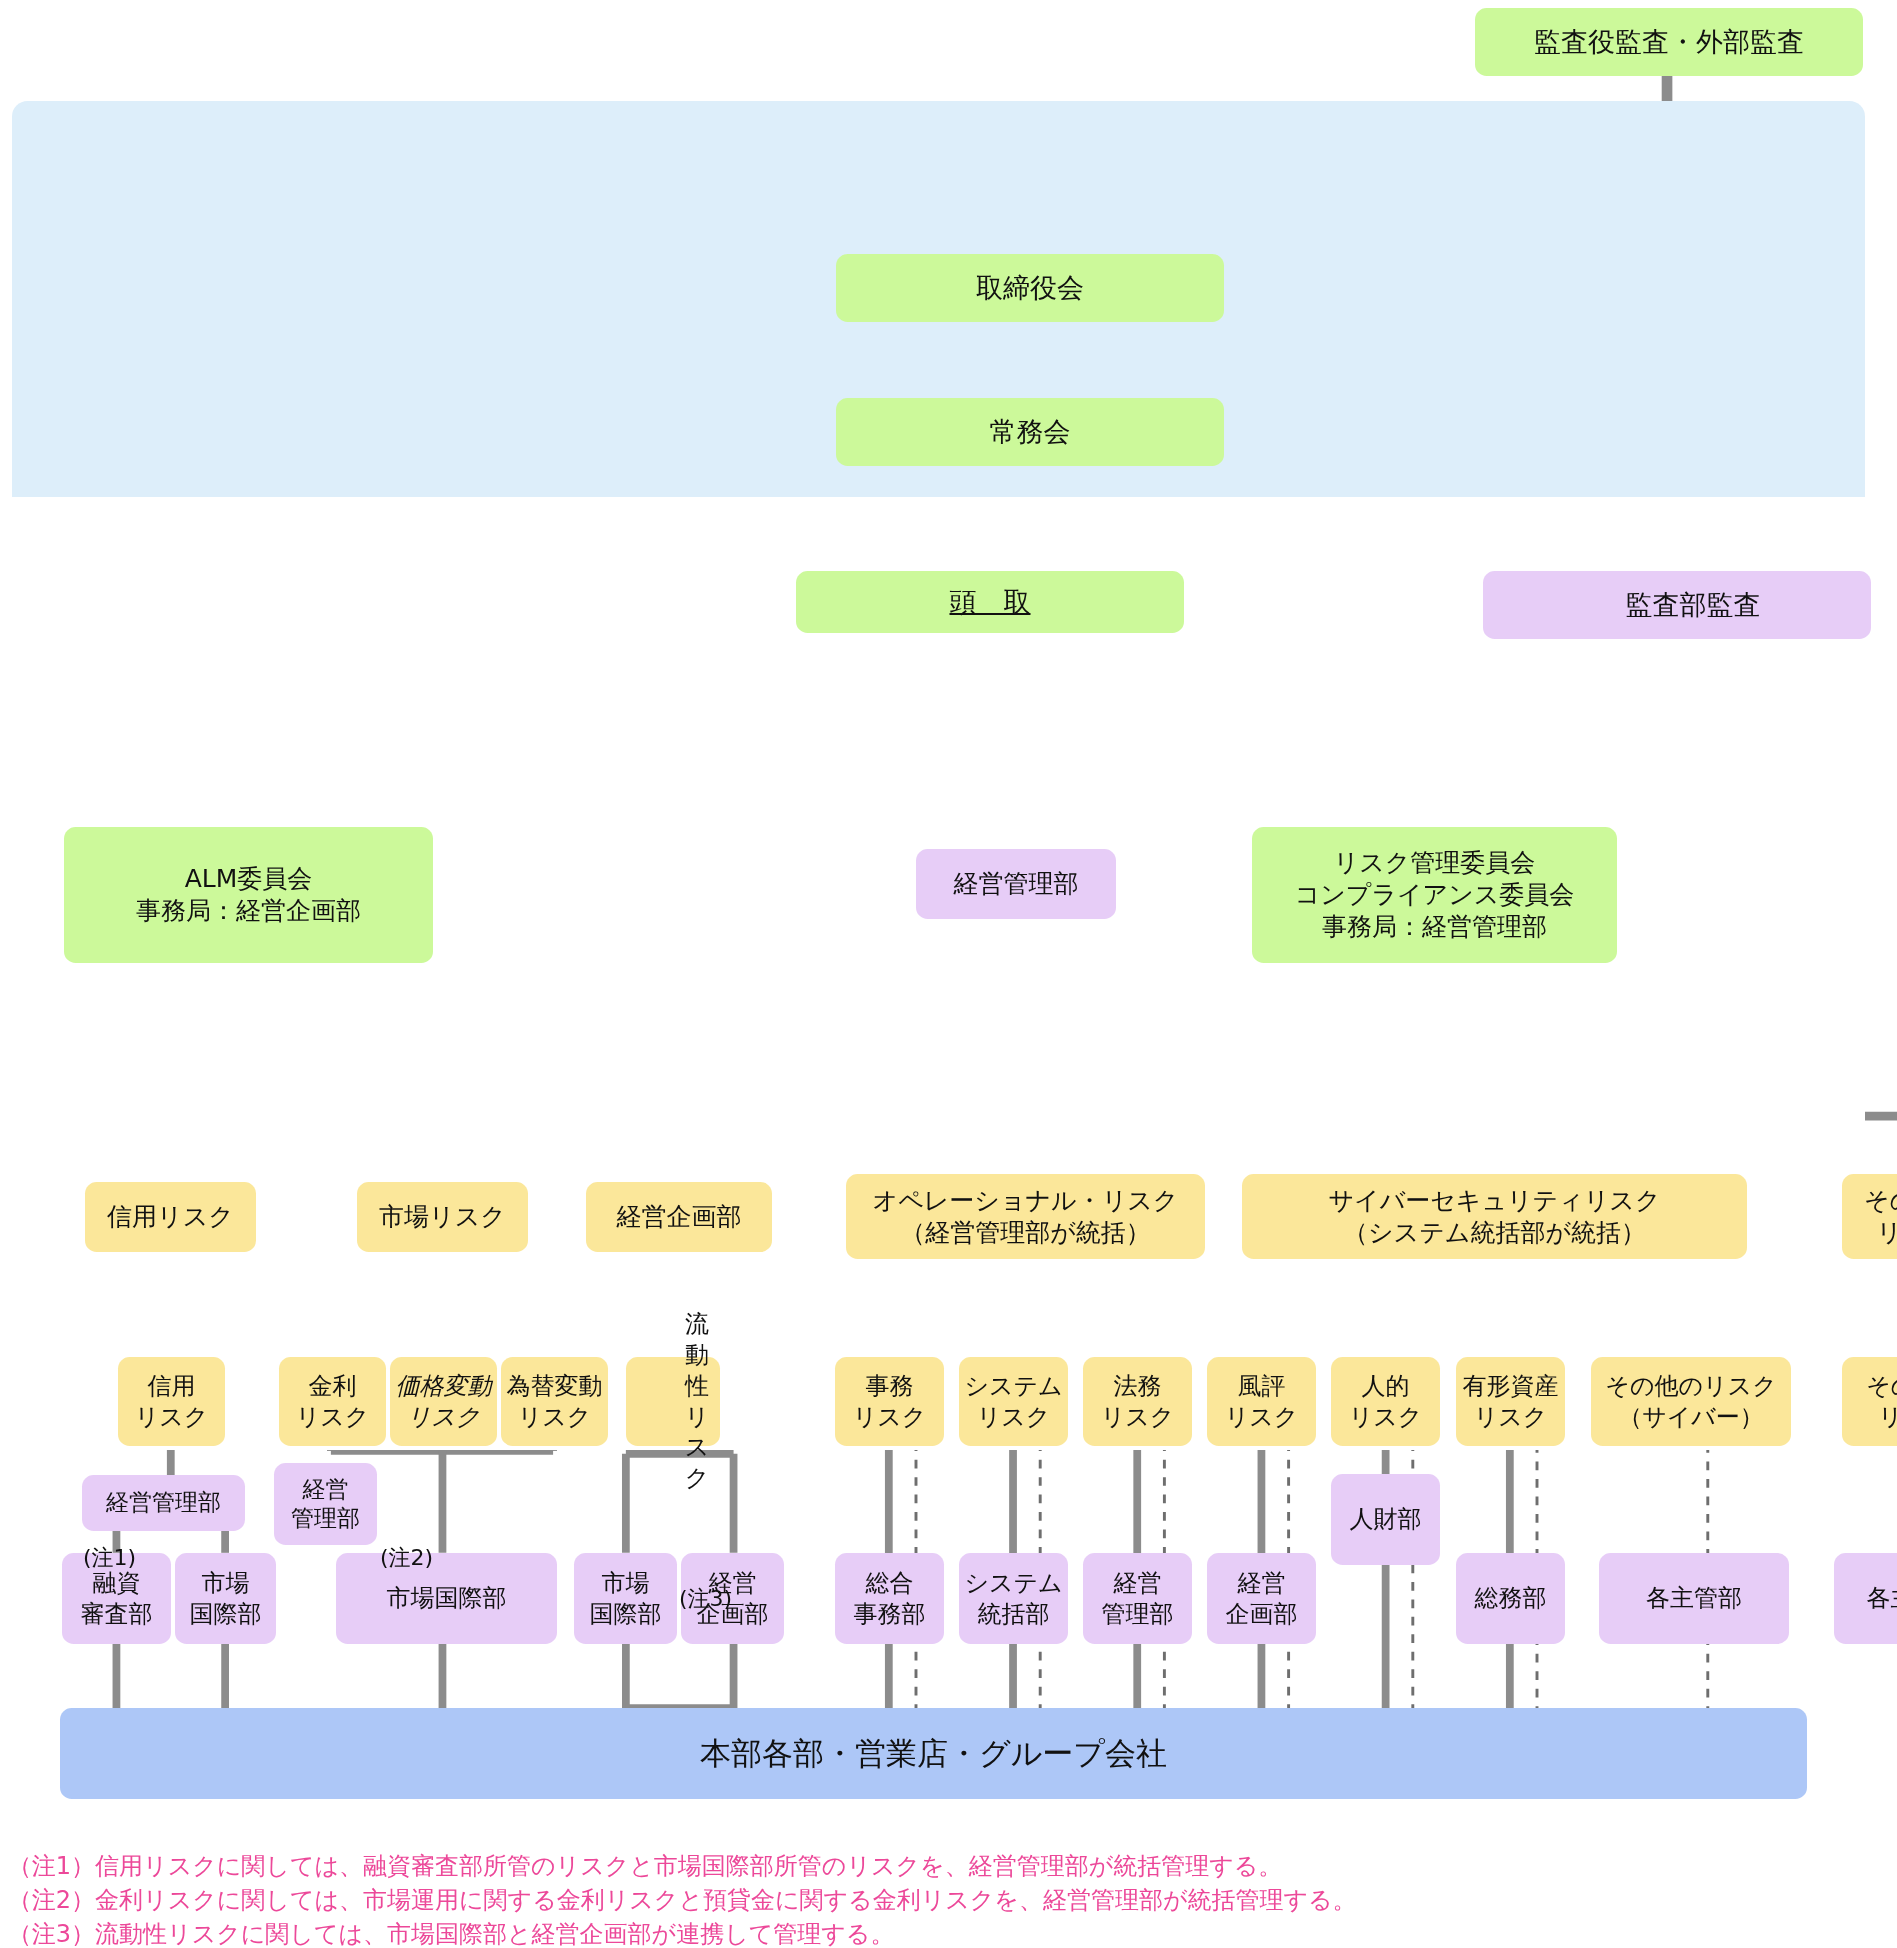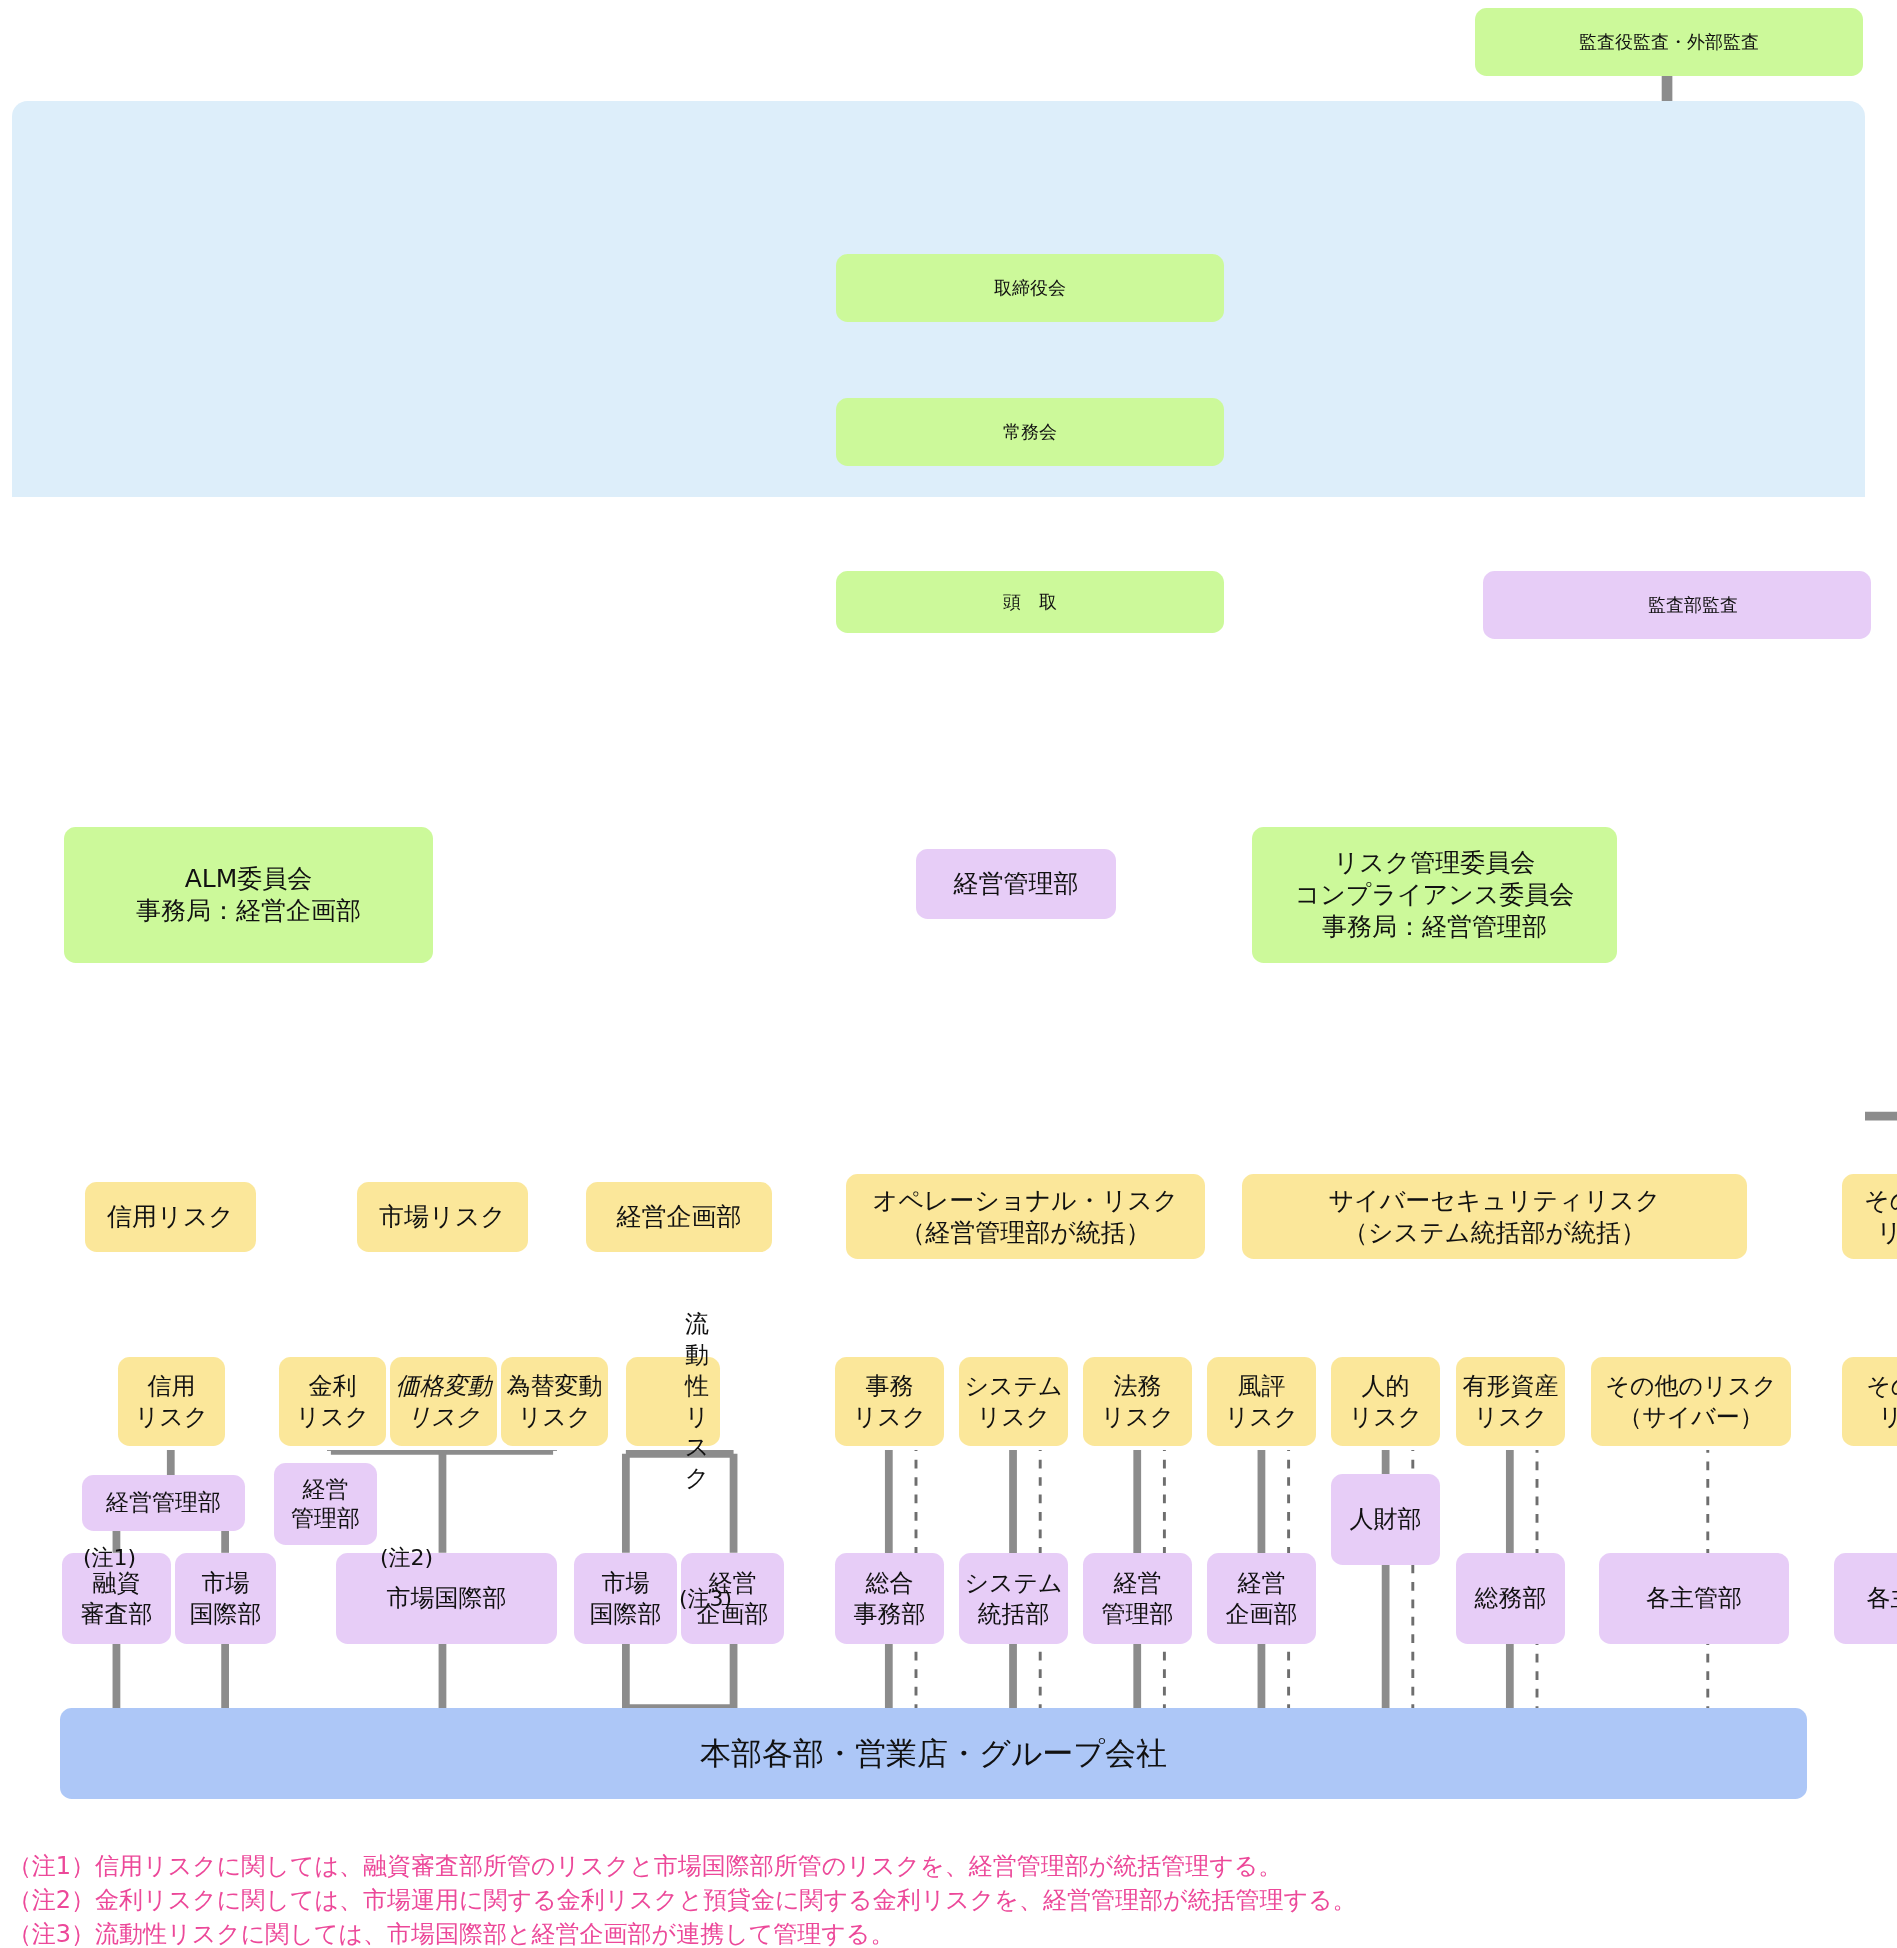--- a/index.html
+++ b/index.html
@@ -6,21 +6,21 @@
   body{font-family:"DejaVu Sans","Liberation Sans",sans-serif;}
   #stage{position:relative;width:1897px;height:1949px;overflow:hidden;background:#fff;}
   #svg-layer{position:absolute;left:0;top:0;width:1897px;height:1949px;}
   .node{position:absolute;box-sizing:border-box;display:flex;align-items:center;
         justify-content:center;text-align:center;border-radius:11.6px;
         color:#111;line-height:1.28;z-index:5;white-space:pre-line;}
   .green{background:#ccf99a;}
   .purple{background:#e7cdf7;}
   .yellow{background:#fbe79a;}
   .blue{background:#adc7f7;}
-  .f28{font-size:18px;}
+  .f28{font-size:27px;}
   .f26{font-size:25px;}
   .f25{font-size:24px;}
   .f24{font-size:23px;}
   .f32{font-size:31px;}
   .note-tag{position:absolute;font-size:22px;color:#111;z-index:6;}
   #footnotes{position:absolute;left:7.8px;top:1849px;width:1456px;z-index:8;}
   #footnotes div{font-size:24px;color:#ec4899;line-height:1.42;white-space:nowrap;}
   .band-outer{position:absolute;left:11.6px;top:101px;width:1853px;height:1349px;
               background:#ffffff;border-radius:15.5px;z-index:1;}
   .band-blue{position:absolute;left:11.6px;top:101px;width:1853px;height:396px;
@@ -146,21 +146,21 @@
       <path d="M1180,905 L1258,905"></path>
     </g>
   </svg>
 
   <div class="node green f28" style="left:1475px;top:7.8px;width:388px;height:68px;">監査役監査・外部監査</div>
 
   <div class="node green f28" style="left:836px;top:254px;width:388px;height:68px;">取締役会</div>
 
   <div class="node green f28" style="left:836px;top:398px;width:388px;height:68px;">常務会</div>
 
-  <div class="node green f28" style="left:836px;top:571px;width:388px;height:62px;">頭　取</div>
+  <div class="node green f28" style="left:796px;top:571px;width:388px;height:62px;text-decoration:underline;">頭　取</div>
 
   <div class="node purple f28" style="left:1483px;top:571px;width:388px;height:68px;padding-left:32px;">監査部監査</div>
 
   <div class="node green f26" style="left:64px;top:827px;width:369px;height:136px;">ALM委員会
 事務局：経営企画部</div>
 
   <div class="node purple f26" style="left:916px;top:849px;width:200px;height:70px;">経営管理部</div>
 
   <div class="node green f26" style="left:1252px;top:827px;width:365px;height:136px;">リスク管理委員会
 コンプライアンス委員会

